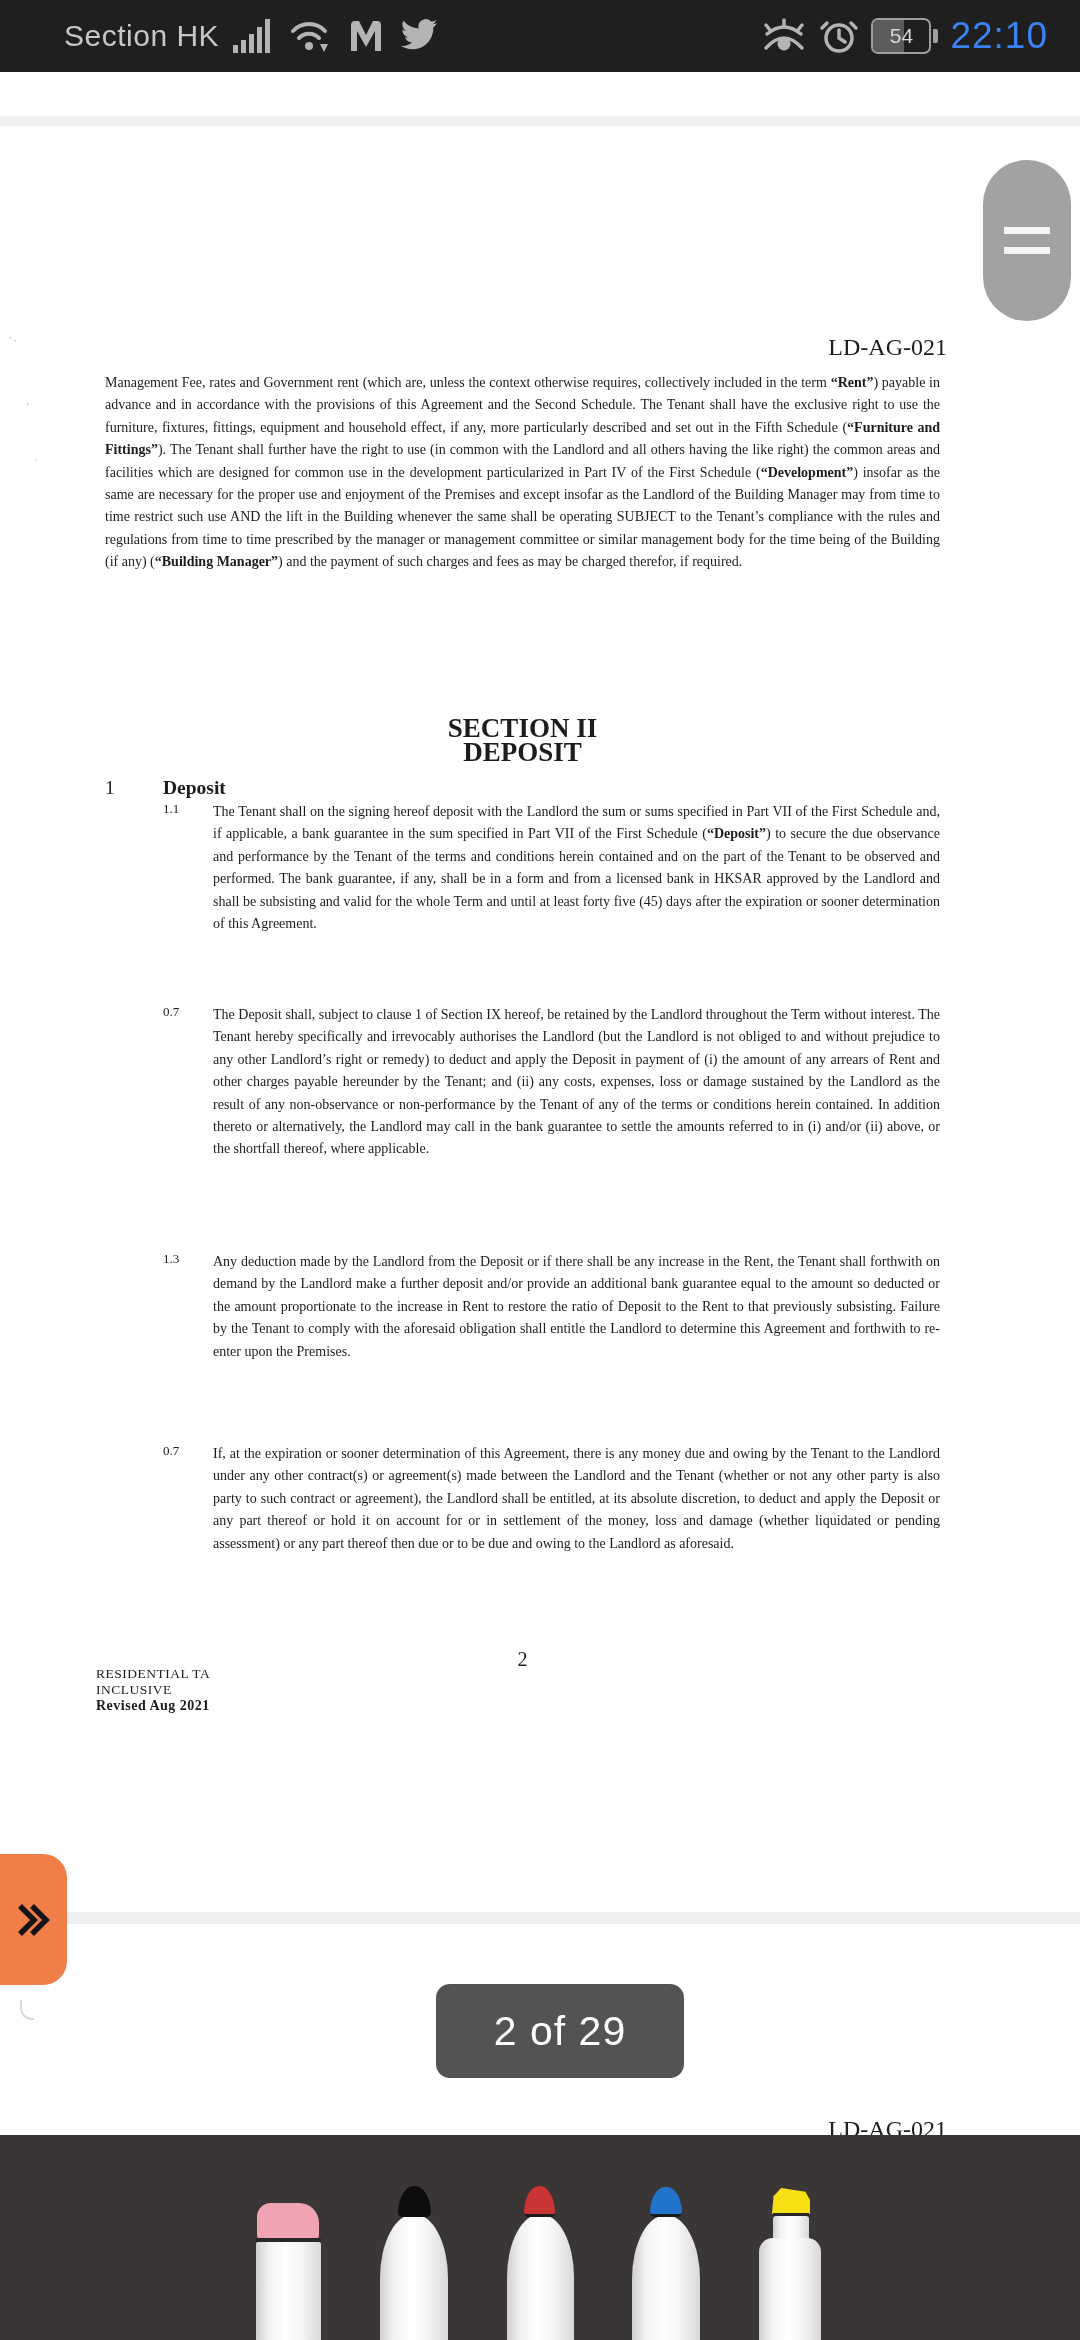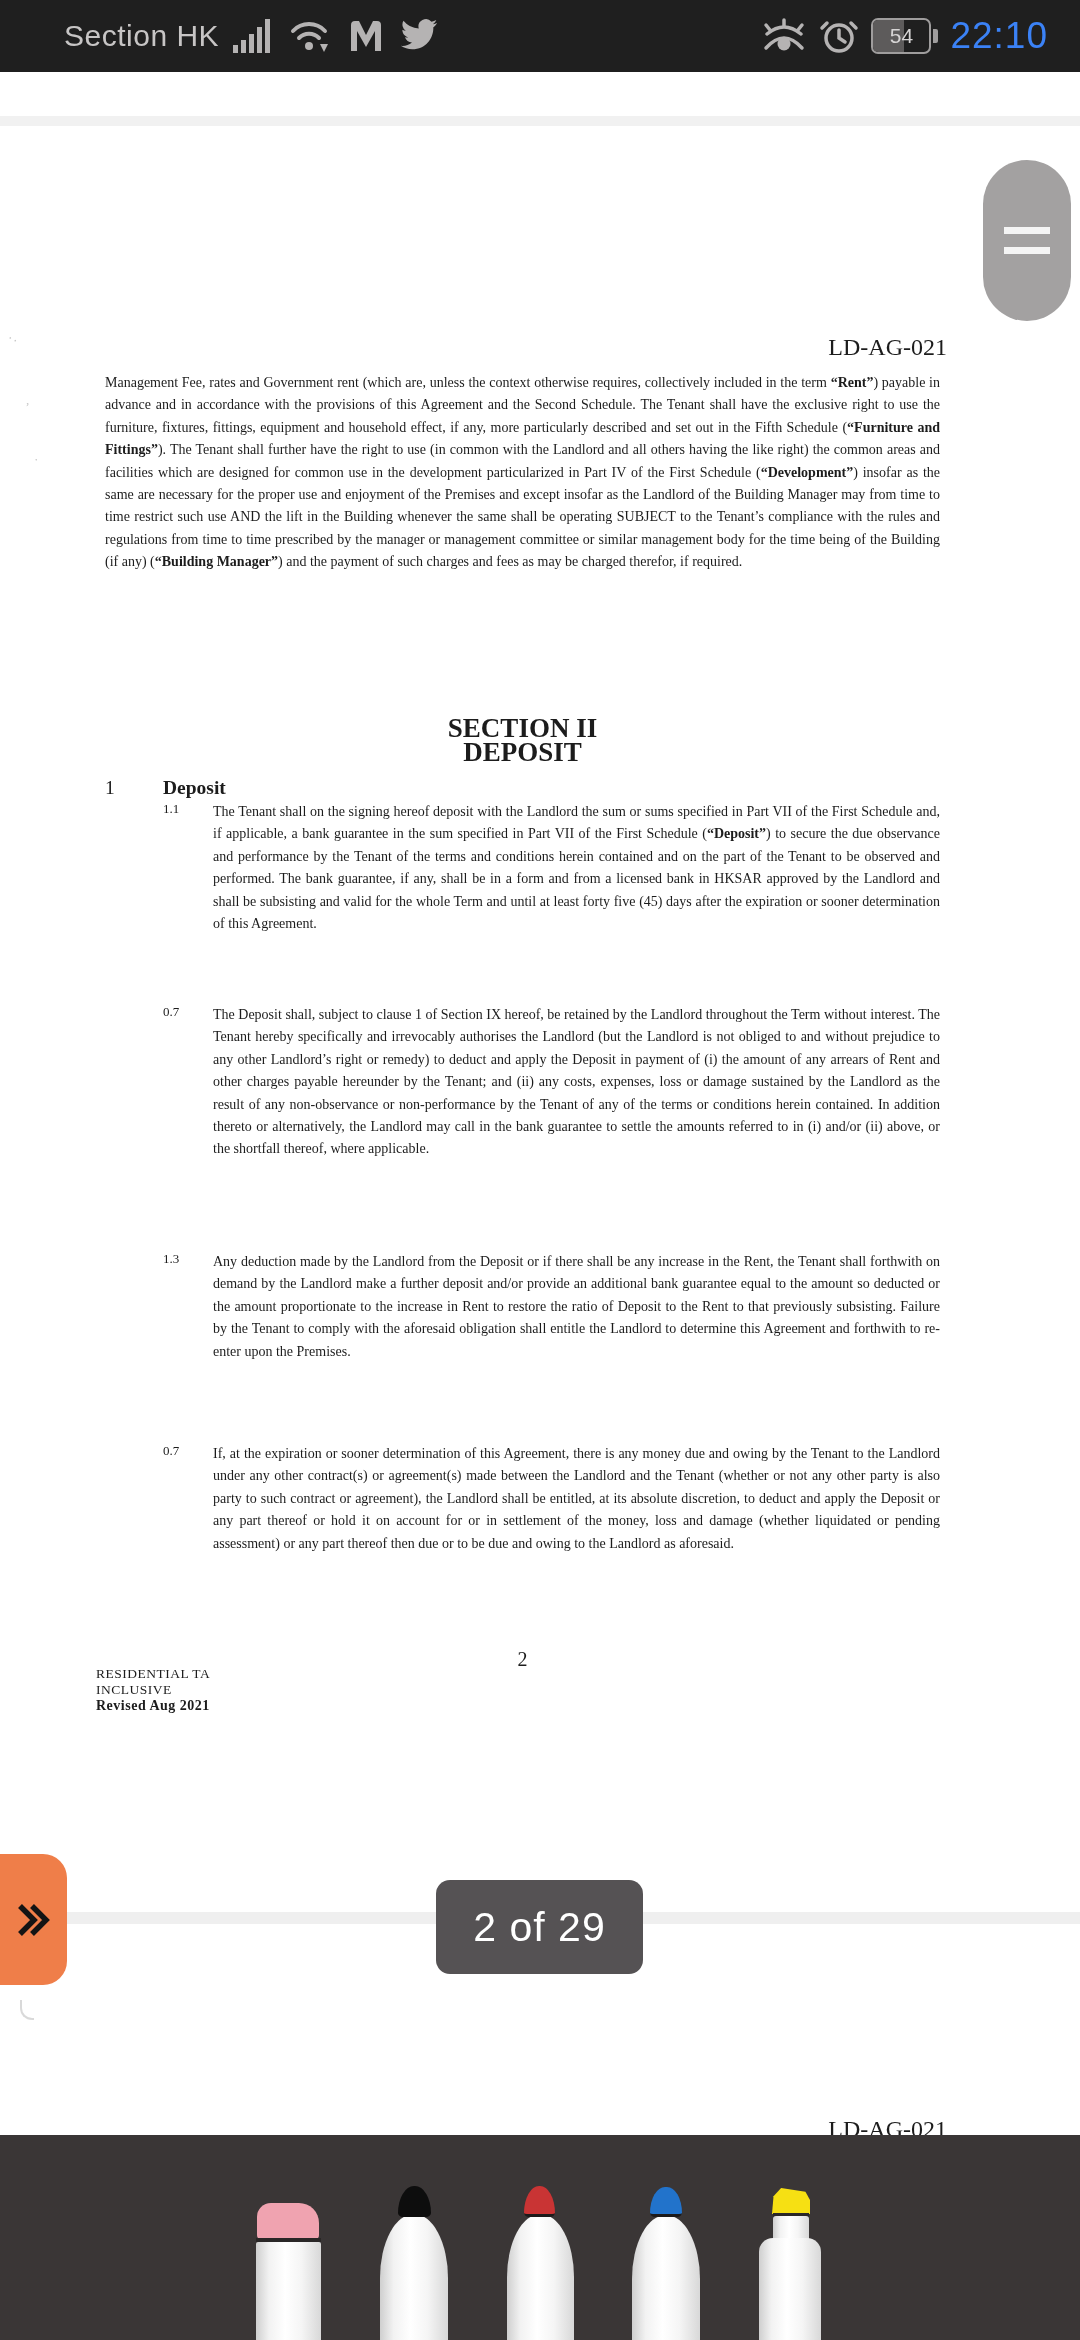--- a/index.html
+++ b/index.html
@@ -60,21 +60,21 @@
   }
   .scroll-line{width:46px;height:7px;background:#f4f4f4;}
   
   .expand-fab{
     position:absolute;top:1854px;left:0;width:67px;height:131px;background:#ef7e49;
     border-radius:0 24px 24px 0;z-index:25;display:flex;align-items:center;justify-content:flex-start;
     padding-left:14px;box-sizing:border-box;
   }
   
   .page-toast{
-    position:absolute;top:1880px;left:436px;width:207px;height:94px;background:#555254;
+    position:absolute;top:1984px;left:436px;width:248px;height:94px;background:#555254;
     border-radius:14px;z-index:25;display:flex;align-items:center;justify-content:center;
   }
   .page-toast span{color:#ffffff;font-size:41px;font-weight:300;letter-spacing:1px;}
   
   .toolbar{position:absolute;top:2135px;left:0;width:1080px;height:205px;background:#3a3636;z-index:10;}
   .pen{position:absolute;z-index:12;}
   .pen-body{
     position:absolute;background:linear-gradient(90deg,#cfcfcf 0%,#f2f2f2 20%,#ffffff 45%,#f5f5f5 70%,#d8d8d8 100%);
   }
   .bullet{border-radius:34px 34px 0 0 / 64px 64px 0 0;}

